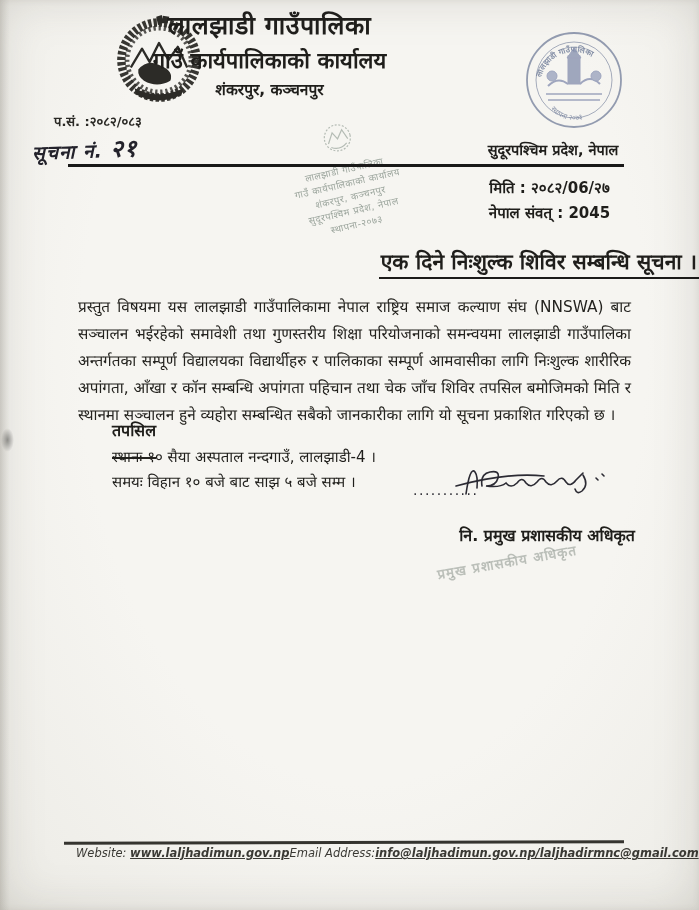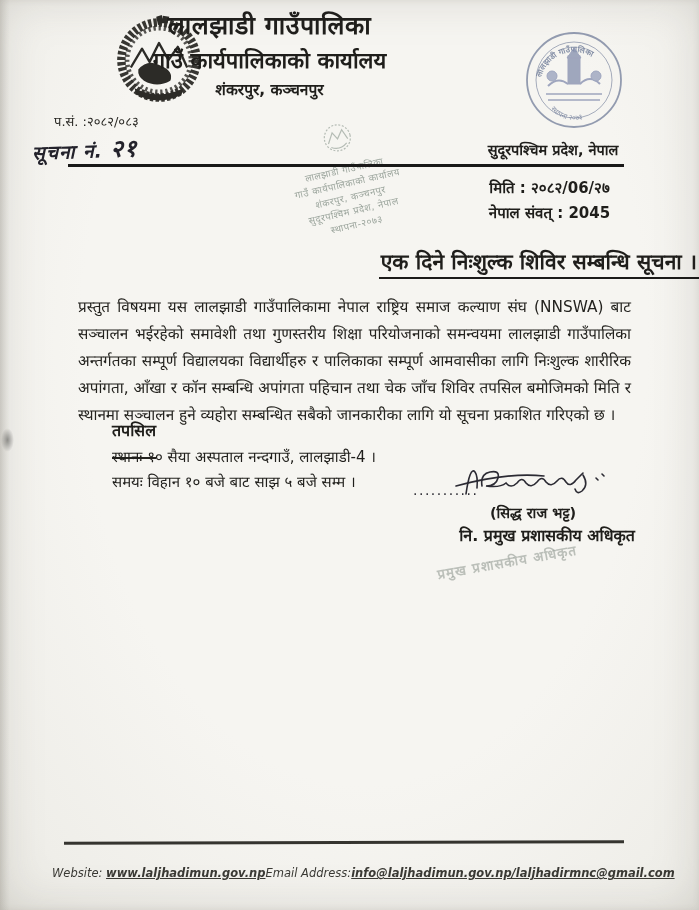--- a/index.html
+++ b/index.html
@@ -10,21 +10,21 @@
       radial-gradient(ellipse at 52% 38%, #f6f5f1 55%, #efeee9 88%, #e9e8e2 100%);
     box-shadow: inset 0 0 45px rgba(125,120,108,.22), inset 0 0 6px rgba(125,120,108,.15);
   }
   .abs{position:absolute;}
   
   .hdr-center{left:112px;top:12px;width:315px;text-align:center;line-height:1.15;}
   .hdr-l1{font-size:25px;font-weight:bold;letter-spacing:.5px;}
   .hdr-l2{font-size:22px;font-weight:bold;margin-top:7px;}
   .hdr-l3{font-size:15.5px;font-weight:bold;margin-top:9px;}
   .hdr-l4{font-size:13px;margin-top:5px;}
-  .ref-no{left:54px;top:112px;font-size:13px;font-weight:normal;color:#2a2925;}
+  .ref-no{left:54px;top:112px;font-size:13px;font-weight:bold;color:#2a2925;}
   .notice-no{left:32px;top:132px;font-size:19px;font-weight:bold;font-style:italic;
     transform:rotate(-2deg);letter-spacing:1px;color:#23222b;}
   .notice-no b{font-size:24px;}
   .province{left:468px;top:139px;width:170px;font-size:14.5px;font-weight:bold;text-align:center;}
   .divider{left:68px;top:164px;width:556px;height:3px;background:#191918;z-index:5;}
   .date-block{left:462px;top:176px;width:175px;text-align:center;font-weight:bold;font-size:15px;line-height:25px;}
   
   .mid-stamp{left:248px;top:118px;width:195px;text-align:center;
     transform:rotate(-13deg);color:rgba(98,115,104,.62);z-index:2;}
   .mid-stamp .ln{font-size:9.5px;line-height:14px;letter-spacing:.5px;}
@@ -38,21 +38,21 @@
   .line-time{left:112px;top:471px;font-size:15px;}
   
   .sig-dots{left:413px;top:482px;font-size:14px;letter-spacing:1.5px;color:#2c2b33;}
   .sig-svg{left:448px;top:458px;}
   .sig-name{left:458px;top:502px;width:150px;text-align:center;font-size:14.5px;font-weight:bold;}
   .sig-desig{left:415px;top:524px;width:220px;text-align:right;font-size:16px;font-weight:bold;}
   .cao-stamp{left:412px;top:553px;width:190px;text-align:center;font-size:13.5px;font-weight:bold;
     color:rgba(115,126,118,.45);transform:rotate(-10deg);letter-spacing:1px;}
   
   .footer-rule{left:64px;top:841px;width:560px;height:2.5px;background:#35342f;transform:rotate(-.15deg);}
-  .footer-text{left:52px;top:846px;width:570px;font-size:11.5px;font-style:italic;color:#3a3934;white-space:nowrap;margin-top:20px;}
+  .footer-text{left:76px;top:846px;width:570px;font-size:11.5px;font-style:italic;color:#3a3934;white-space:nowrap;}
   .footer-text .u{text-decoration:underline;font-weight:bold;}
   
   .smudge{left:1px;top:428px;width:13px;height:24px;border-radius:50%;
     background:radial-gradient(ellipse, rgba(70,70,68,.55), rgba(70,70,68,0) 70%);filter:blur(.5px);}
   .edge-shade{left:0;top:0;width:10px;height:910px;background:linear-gradient(90deg, rgba(110,106,96,.18), rgba(110,106,96,0));}
 </style>
 </head>
 <body>
 
 <div class="page">
@@ -143,21 +143,20 @@
     <svg width="165" height="48" viewBox="0 0 165 48">
       <g fill="none" stroke="#2b2a33" stroke-width="1.6" stroke-linecap="round">
         <path d="M18,36 Q22,8 27,14 Q30,18 29,30"></path>
         <path d="M8,28 Q60,14 96,18"></path>
         <path d="M34,28 q-2,-12 8,-14 q10,-2 8,6 q-2,8 -12,8 q14,2 20,-3 q5,6 11,0 q5,-7 9,0 q5,6 11,-1 q5,-7 9,0 q5,6 11,-1 q5,-6 9,1 q4,6 10,-2 l7,-7"></path>
         <path d="M135,17 q6,10 -1,16 q-5,4 -7,-2"></path>
         <path d="M148,20 l2,2 M154,16 l2,2"></path>
       </g>
     </svg>
   </div>
-  <div class="abs sig-name">(सिद्ध राज भट्ट)</div>
   <div class="abs sig-desig">नि. प्रमुख प्रशासकीय अधिकृत</div>
   <div class="abs cao-stamp">प्रमुख प्रशासकीय अधिकृत</div>
 
   <div class="abs footer-rule"></div>
   <div class="abs footer-text">
     <span>Website: </span><span class="u">www.laljhadimun.gov.np</span><span>Email Address:</span><span class="u">info@laljhadimun.gov.np/laljhadirmnc@gmail.com</span>
   </div>
 
   <div class="abs smudge"></div>
   <div class="abs edge-shade"></div>

